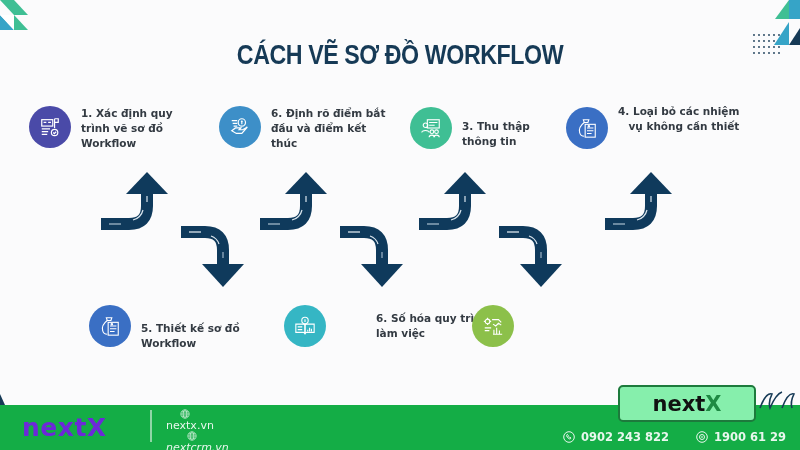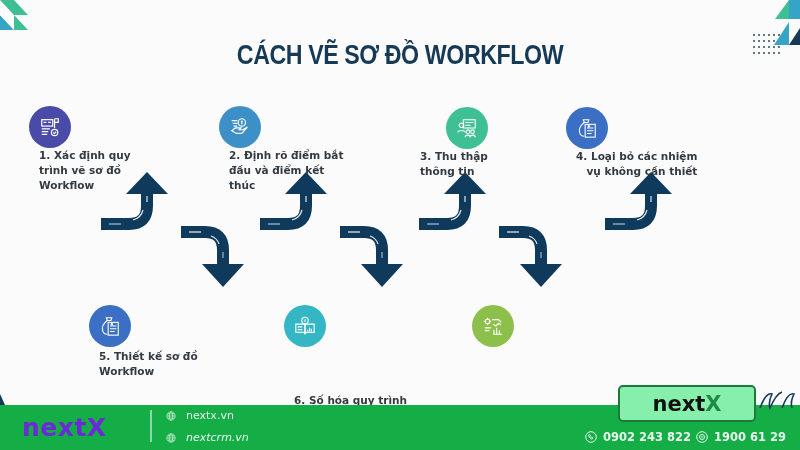--- a/index.html
+++ b/index.html
@@ -1,26 +1,26 @@
 <!DOCTYPE html>
 <html><head>
 <meta charset="utf-8">
 <style>
   html, body { margin: 0; padding: 0; }
   body { width: 800px; height: 450px; position: relative; overflow: hidden; background: #fbfbfc; font-family: "DejaVu Sans", sans-serif; }
   .abs { position: absolute; }
   .title { left: 0; width: 800px; top: 40px; text-align: center; font-family: "Liberation Sans", sans-serif; font-weight: bold; font-size: 27px; color: #163a56; letter-spacing: -0.5px; transform: scaleX(0.86); }
-  .step { position: absolute; display: flex; align-items: flex-start; flex-direction: column; }
+  .step { position: absolute; display: flex; align-items: flex-start; }
   .circle { width: 42px; height: 42px; border-radius: 50%; display: flex; align-items: center; justify-content: center; flex-shrink: 0; }
   .circle svg { width: 22px; height: 22px; }
   .step-label { margin-left: 10px; font-family: "DejaVu Sans", sans-serif; font-weight: bold; font-size: 10.5px; line-height: 15px; color: #333a42; white-space: pre-line; }
   .footer { left: 0; top: 405px; width: 800px; height: 45px; background: #14ad46; }
   .brand { left: 22px; top: 413px; font-family: "DejaVu Sans", sans-serif; font-weight: bold; font-size: 25px; color: #6d28d9; letter-spacing: 0.5px; }
   .vdivider { left: 150px; top: 410px; width: 2px; height: 32px; background: #8fd6a6; }
-  .link { font-family: "DejaVu Sans", sans-serif; font-size: 11px; color: #e9f7ee; display: flex; align-items: center; }
+  .link { font-family: "DejaVu Sans", sans-serif; font-size: 11px; color: #e9f7ee; display: flex; align-items: center; flex-direction: column; }
   .link svg { width: 10px; height: 10px; margin-right: 10px; }
   .phone { font-family: "DejaVu Sans", sans-serif; font-weight: bold; font-size: 11.5px; color: #e9f7ee; display: flex; align-items: center; }
   .phone svg { width: 12px; height: 12px; margin-right: 6px; }
   .logo-box { left: 618px; top: 385px; width: 134px; height: 33px; background: #86efac; border: 2px solid #1d7a3c; border-radius: 5px; display: flex; align-items: center; justify-content: center; font-family: "DejaVu Sans", sans-serif; font-weight: bold; font-size: 21px; color: #111; }
   .logo-box .x { color: #1e8a43; }
 </style>
 </head>
 <body>
 
 <svg class="abs" style="left:0;top:0" width="30" height="46" viewBox="0 0 30 46">
@@ -108,21 +108,21 @@
 
 <div class="step" style="left:219px;top:106px;">
   <div class="circle" style="background:#3d8fc8;">
     <svg viewBox="0 0 24 24" fill="none" stroke="#fff" stroke-width="1.3">
       <circle cx="14" cy="7" r="4"></circle>
         <path d="M14 5v4M13 6h2"></path>
         <path d="M3 5h6M4 8h5M5 11h4"></path>
         <path d="M3 16l4-3h6l-2 2h4l5-3-6 7H8z"></path>
     </svg>
   </div>
-  <div class="step-label">2. Định rõ điểm bắt
+  <div class="step-label">6. Định rõ điểm bắt
 đầu và điểm kết
 thúc</div>
 </div>
 
 <div class="step" style="left:410px;top:104px;align-items:flex-end;">
   <div class="circle" style="background:#3fbf94;margin-top:3px;">
     <svg viewBox="0 0 24 24" fill="none" stroke="#fff" stroke-width="1.2">
       <rect x="8" y="3" width="13" height="9"></rect>
         <path d="M10 6h9M10 9h6"></path>
         <circle cx="6" cy="9" r="2.5"></circle>
@@ -153,21 +153,21 @@
 <div class="step" style="left:89px;top:305px;">
   <div class="circle" style="background:#3a6fc4;">
     <svg viewBox="0 0 24 24" fill="none" stroke="#fff" stroke-width="1.2">
       <path d="M8 3h6l-1 3h-4z"></path>
         <path d="M9 6c-4 3-6 7-5 11s5 4 5 4"></path>
         <rect x="10" y="8" width="11" height="14"></rect>
         <path d="M12 12h7M12 15h7M12 18h5"></path>
         <circle cx="14" cy="10" r="0.8"></circle>
     </svg>
   </div>
-  <div class="step-label" style="margin-top:2px;">5. Thiết kế sơ đồ
+  <div class="step-label" style="margin-top:16px;">5. Thiết kế sơ đồ
 Workflow</div>
 </div>
 
 <div class="step" style="left:284px;top:305px;gap:40px;">
   <div class="circle" style="background:#35b6c4;">
     <svg viewBox="0 0 24 24" fill="none" stroke="#fff" stroke-width="1.2">
       <circle cx="12" cy="6" r="3.5"></circle>
         <path d="M12 4.5v3"></path>
         <path d="M2 10h8c1 0 2 1 2 2v9c0-1-1-2-2-2H2z"></path>
         <path d="M22 10h-8c-1 0-2 1-2 2v9c0-1 1-2 2-2h8z"></path>
@@ -218,21 +218,21 @@
 
 <div class="abs logo-box">
   <span>next</span>
     <span class="x">X</span>
 </div>
 <svg class="abs" style="left:758px;top:388px" width="42" height="22" viewBox="0 0 42 22">
   <path d="M2 20 Q8 4 14 6 Q10 14 12 20 Q18 6 24 4" fill="none" stroke="#163a56" stroke-width="1.6"></path>
   <path d="M24 20 Q30 4 36 6 Q32 14 34 20" fill="none" stroke="#163a56" stroke-width="1.6"></path>
 </svg>
 
-<div class="abs phone" style="left:585px;top:430px;">
+<div class="abs phone" style="left:563px;top:430px;">
   <svg viewBox="0 0 12 12" fill="none" stroke="#e9f7ee" stroke-width="1">
       <circle cx="6" cy="6" r="5.3"></circle>
       <path d="M4 3.5c-.6.5-.6 1.7.5 3s2.5 1.9 3 1.2l.5-.7-1.2-.9-.6.5c-.6-.3-1.1-.8-1.4-1.4l.5-.6-.9-1.2z"></path>
     </svg>
   <span>0902 243 822</span>
 </div>
 <div class="abs phone" style="left:696px;top:430px;align-items:center;">
   <svg viewBox="0 0 12 12" fill="none" stroke="#e9f7ee" stroke-width="1">
       <circle cx="6" cy="6" r="5.3"></circle>
       <circle cx="6" cy="6" r="2.5"></circle>

